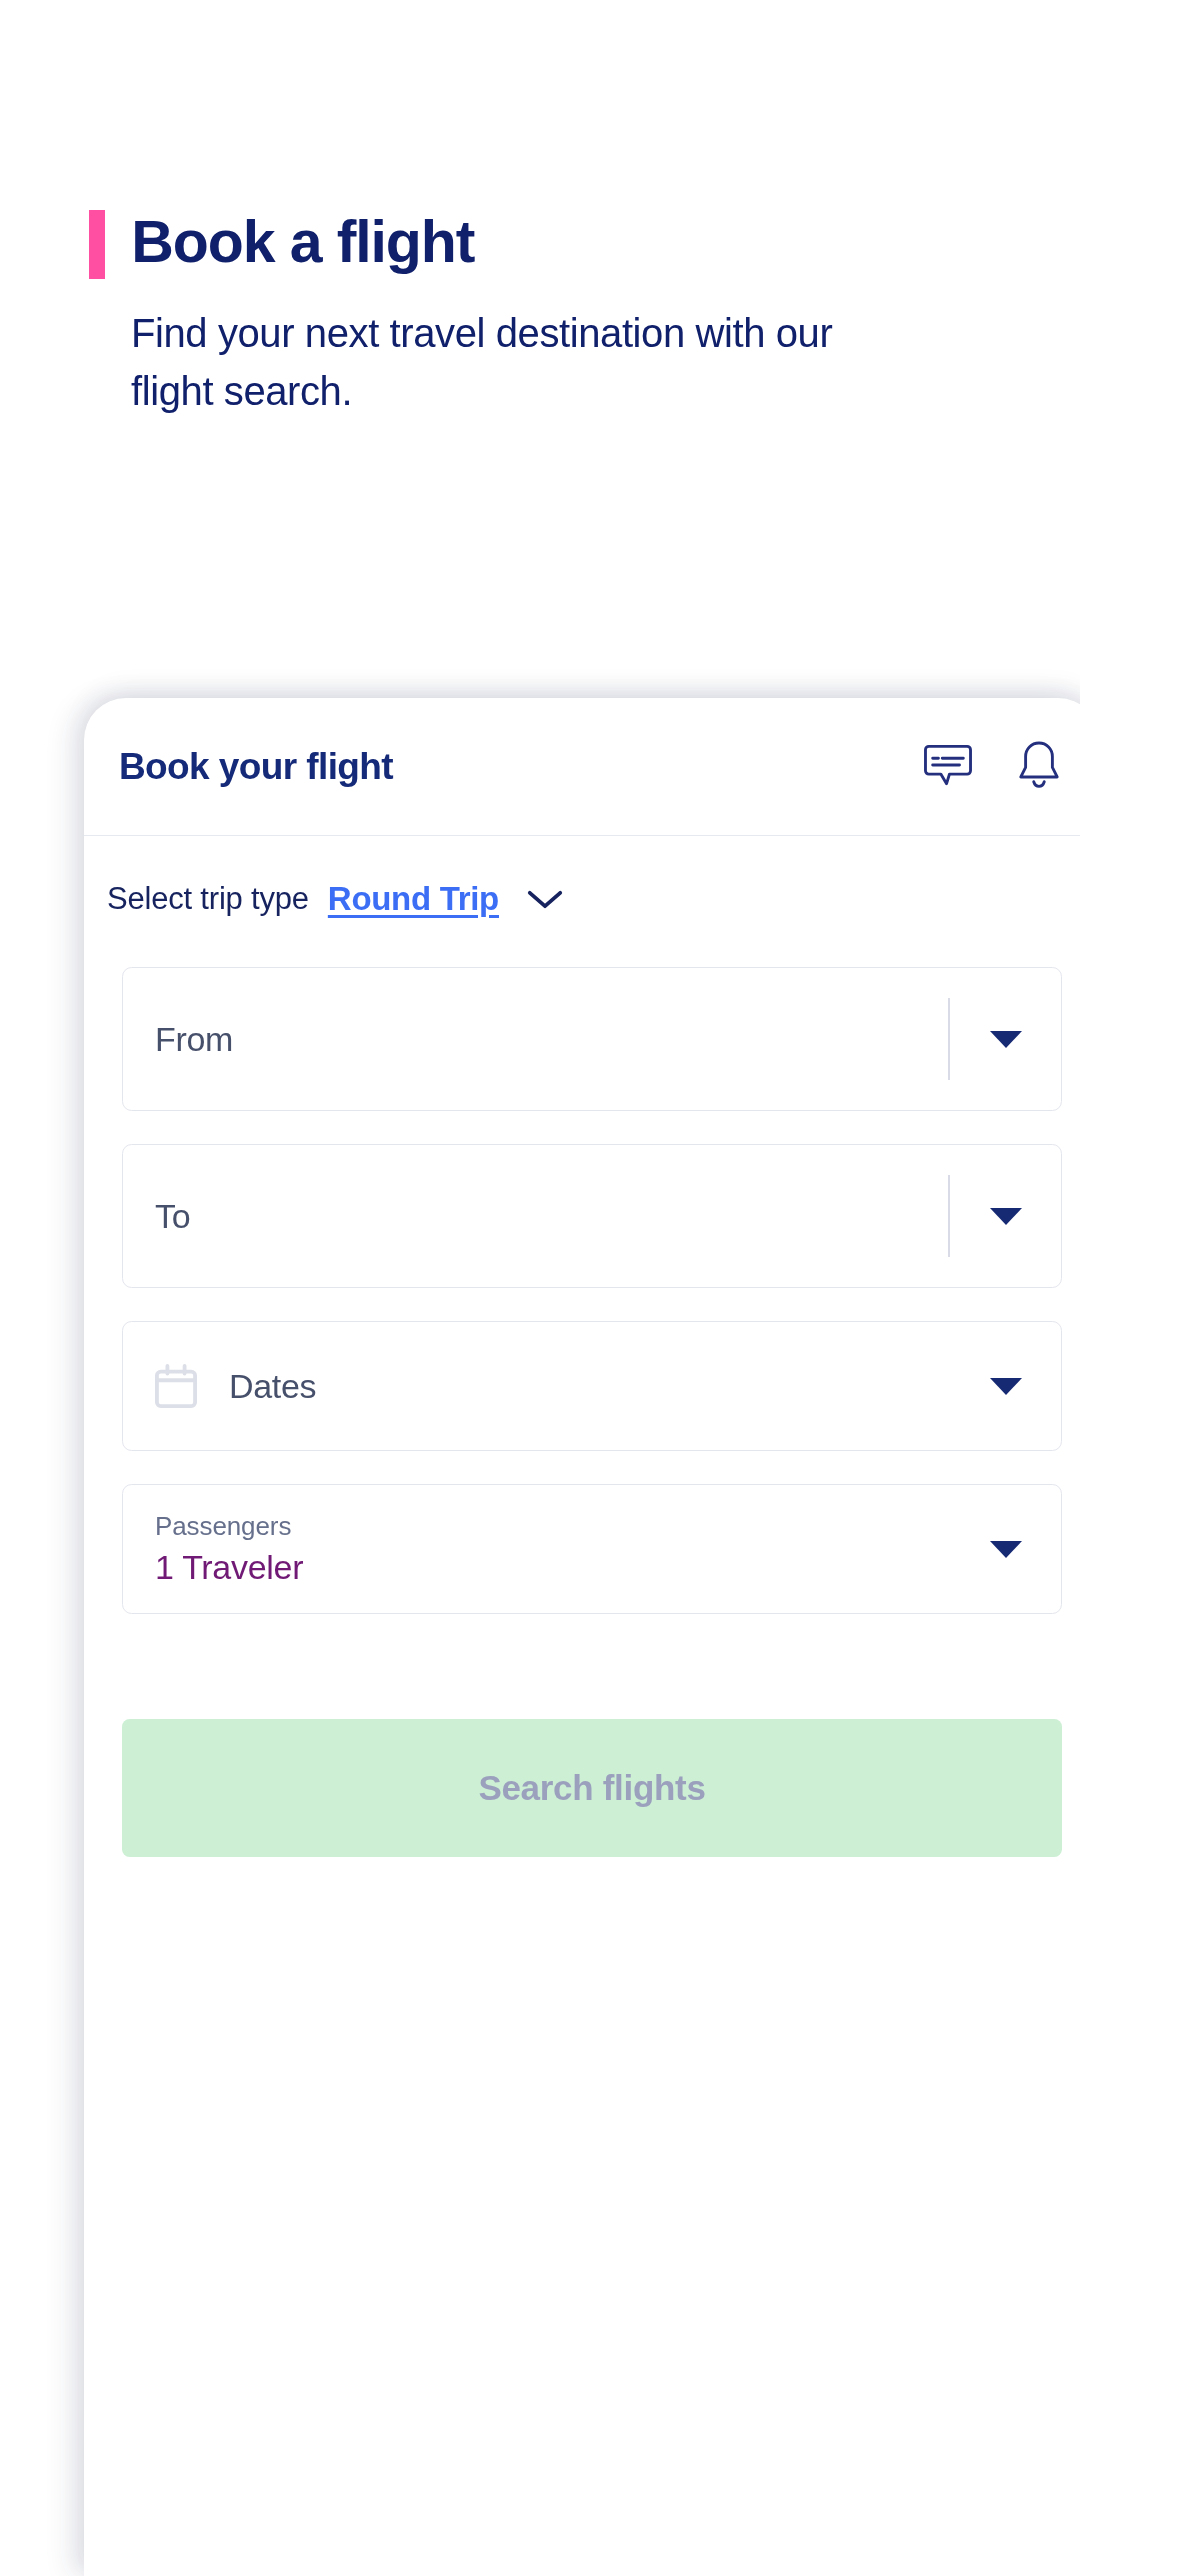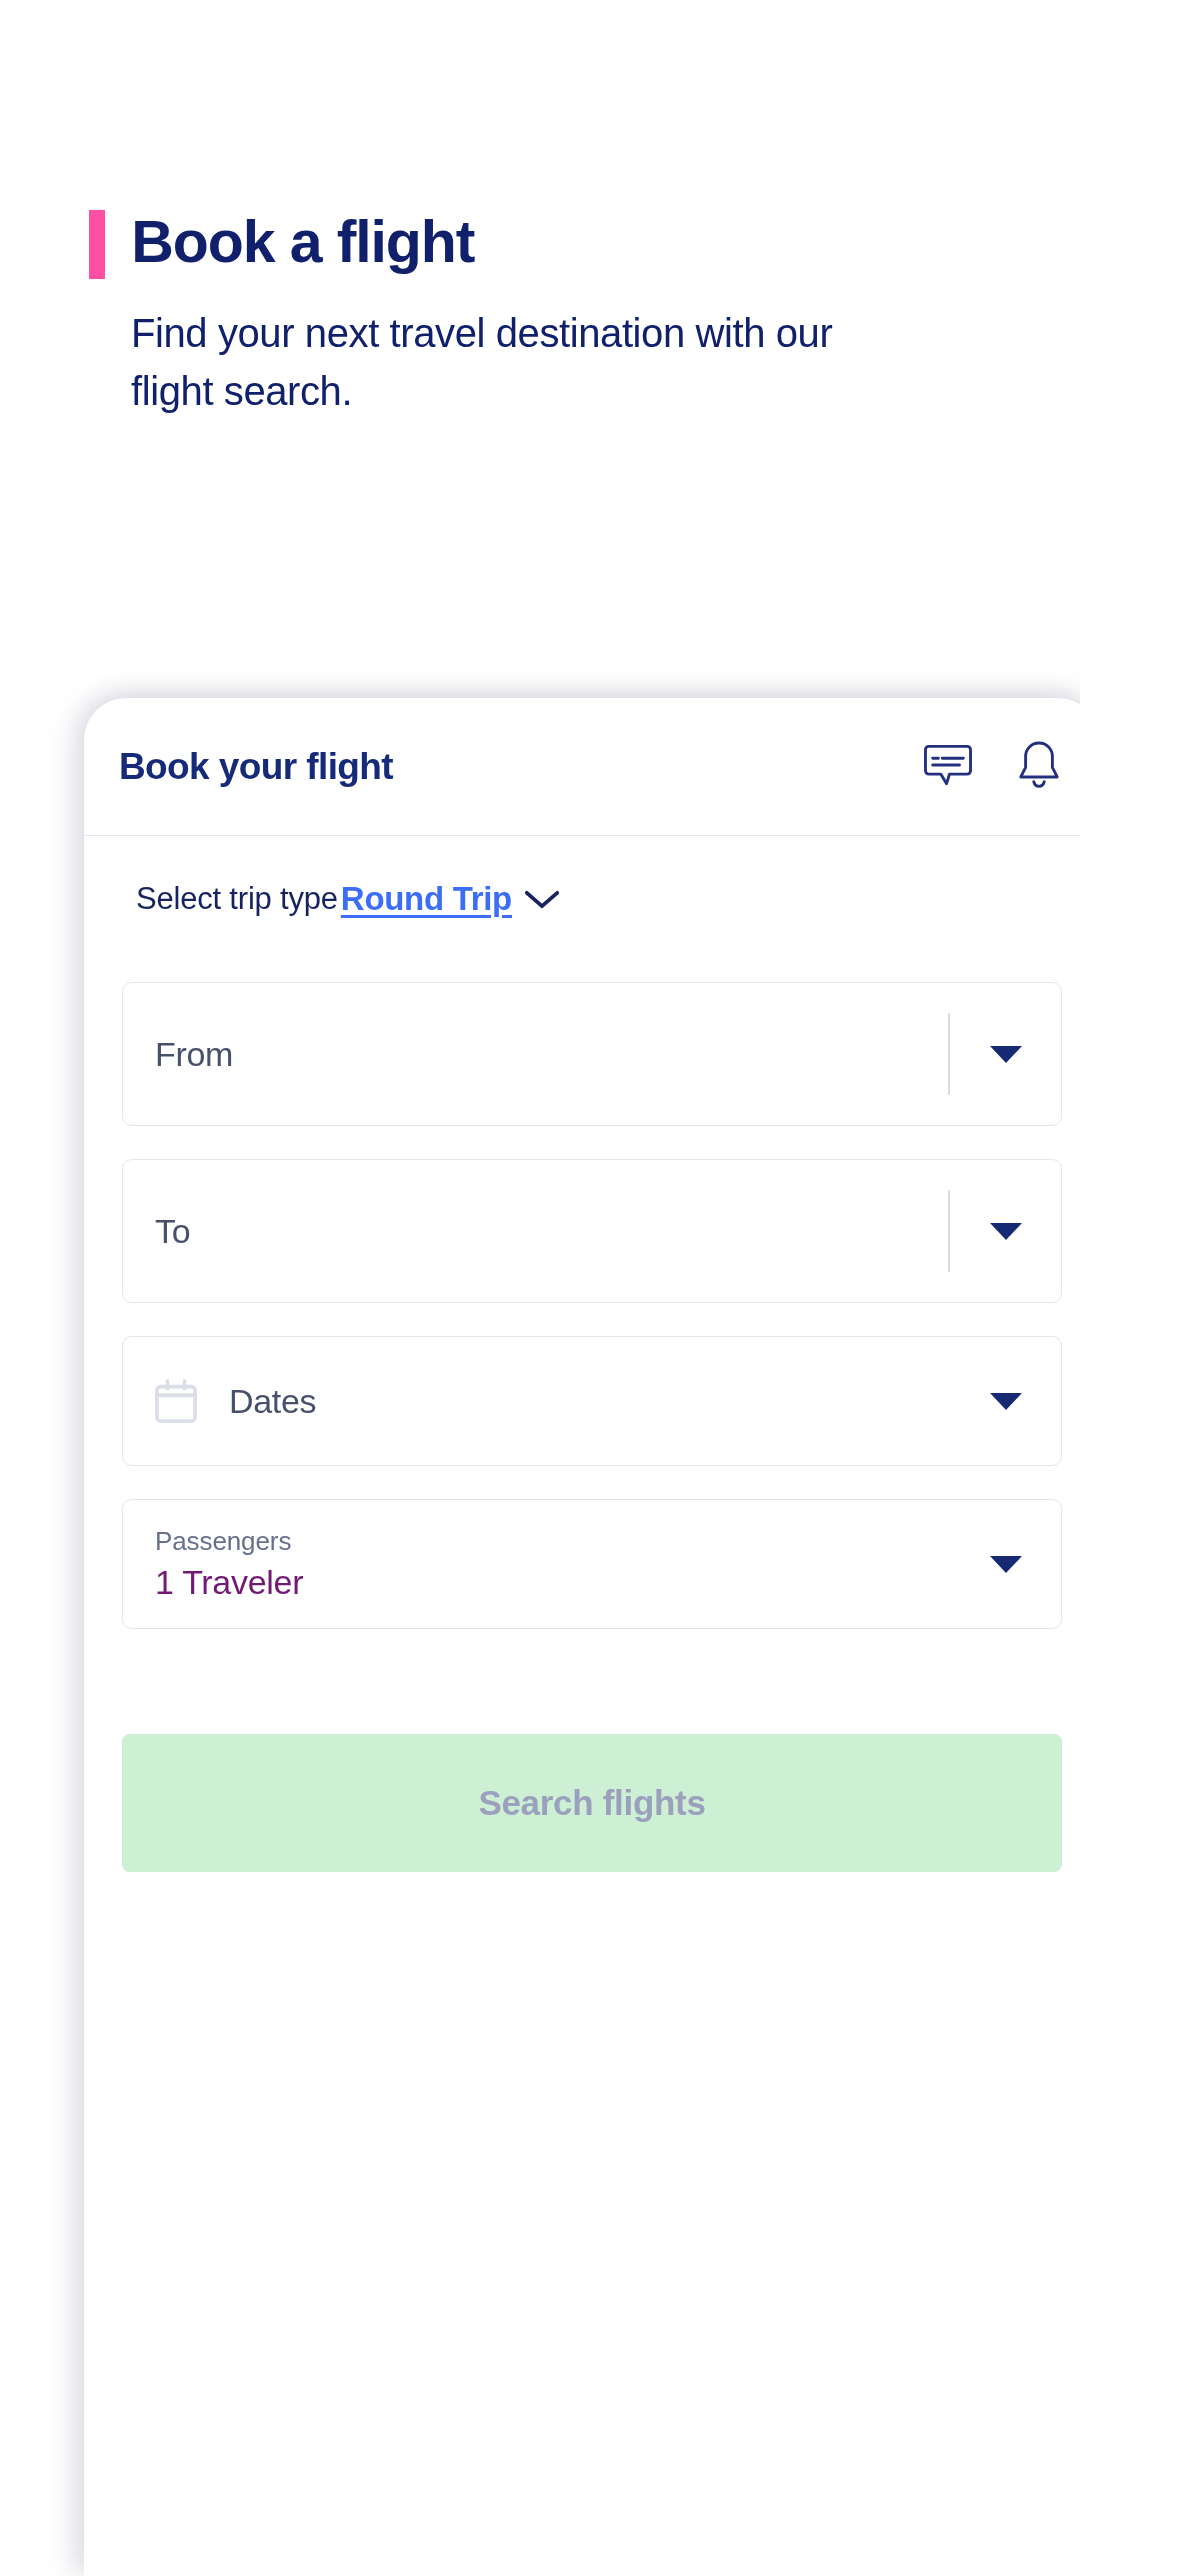--- a/index.html
+++ b/index.html
@@ -107,22 +107,22 @@
     justify-content: center;
     width: 56px;
     height: 56px;
     cursor: pointer;
   }
 
   
   .triptype-row {
     display: flex;
     align-items: center;
-    padding: 44px 0 0 52px;
-    gap: 3px;
+    padding: 44px 0 0 23px;
+    gap: 19px;
   }
 
   .triptype-label {
     font-size: 31px;
     color: #16235e;
     letter-spacing: -0.2px;
   }
 
   .triptype-value {
     font-size: 33px;
@@ -138,21 +138,21 @@
   .chevron {
     display: inline-flex;
     align-items: center;
     margin-left: 7.7px;
     cursor: pointer;
   }
 
   
   .fields {
     padding: 18px 38px;
-    margin-top: 46px;
+    margin-top: 31px;
     border-radius: 21px;
   }
 
   .field {
     position: relative;
     width: 100%;
     background: #ffffff;
     border: 1.9px solid #e4e6ee;
     border-radius: 9.6px;
     margin-bottom: 33px;

